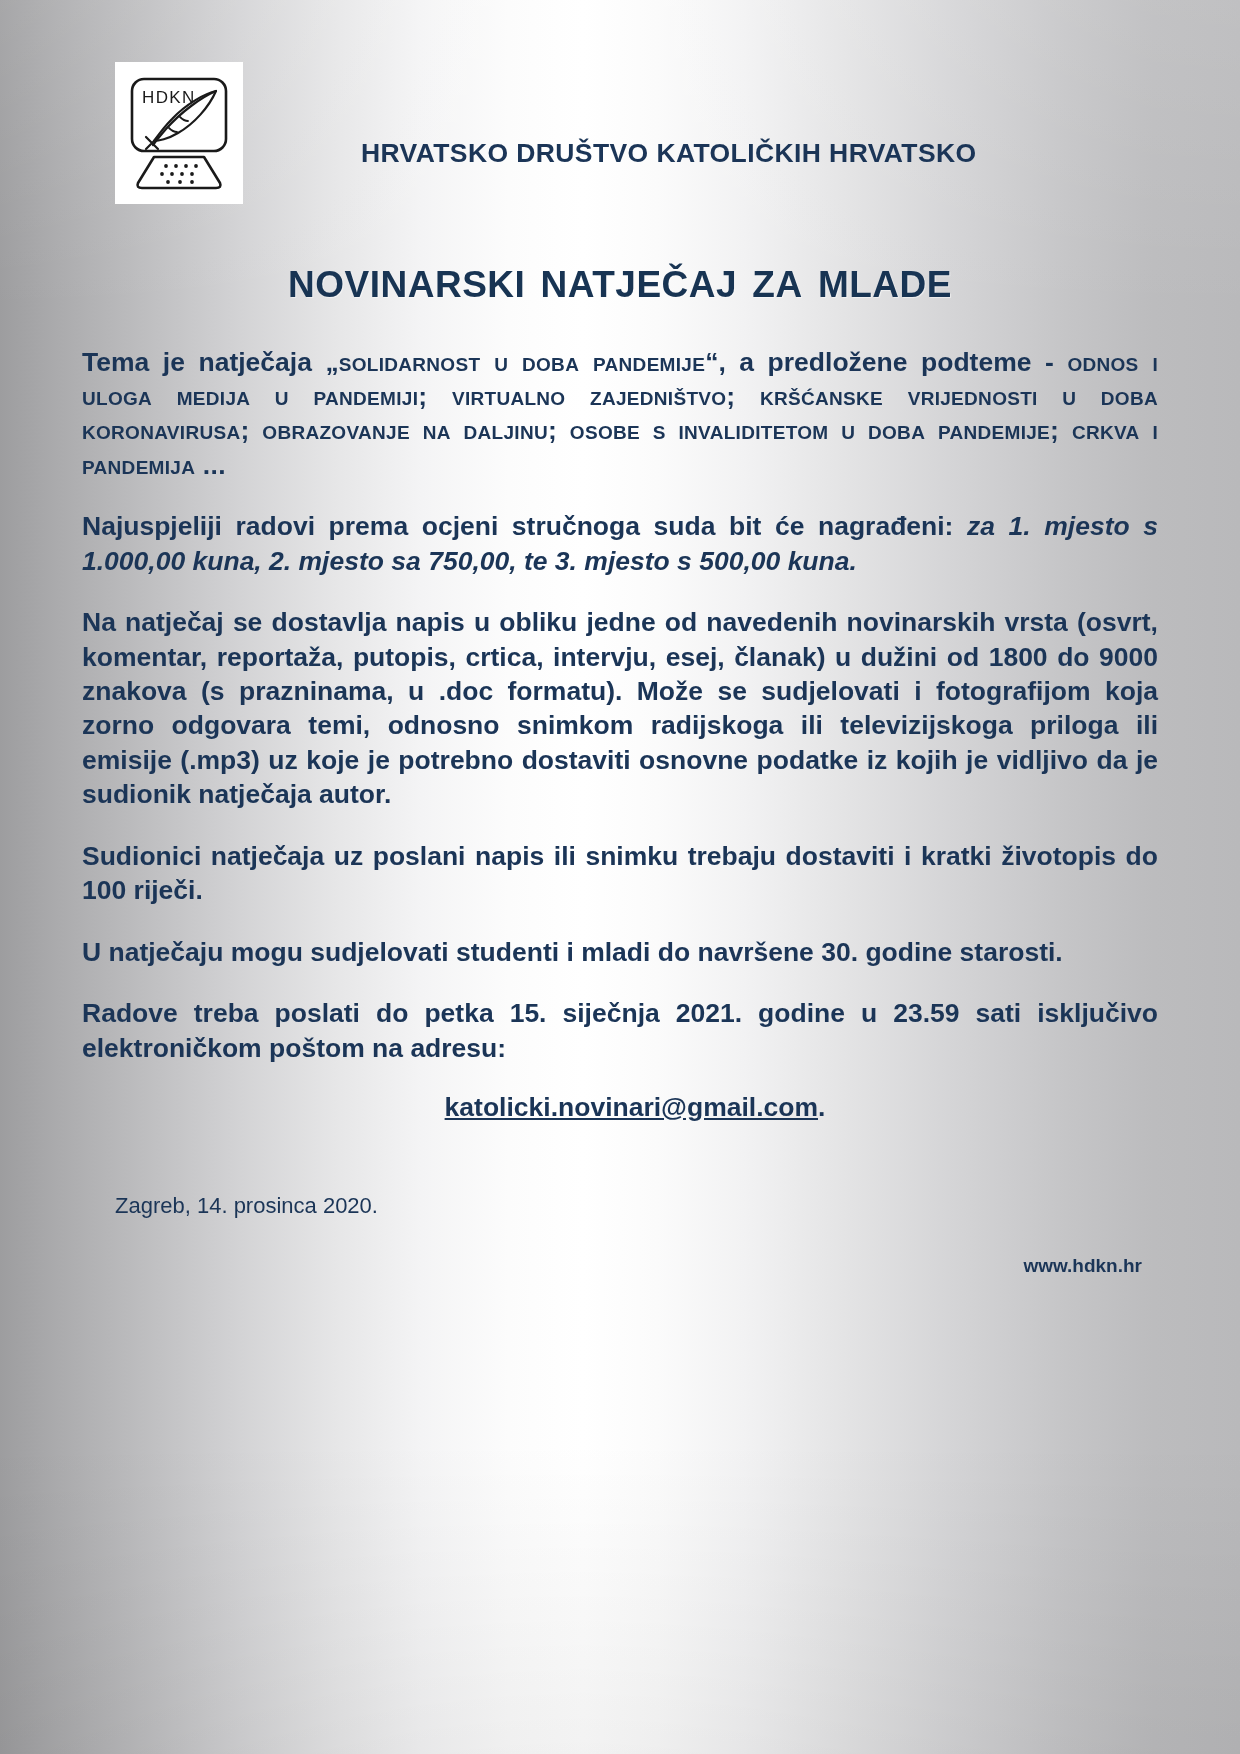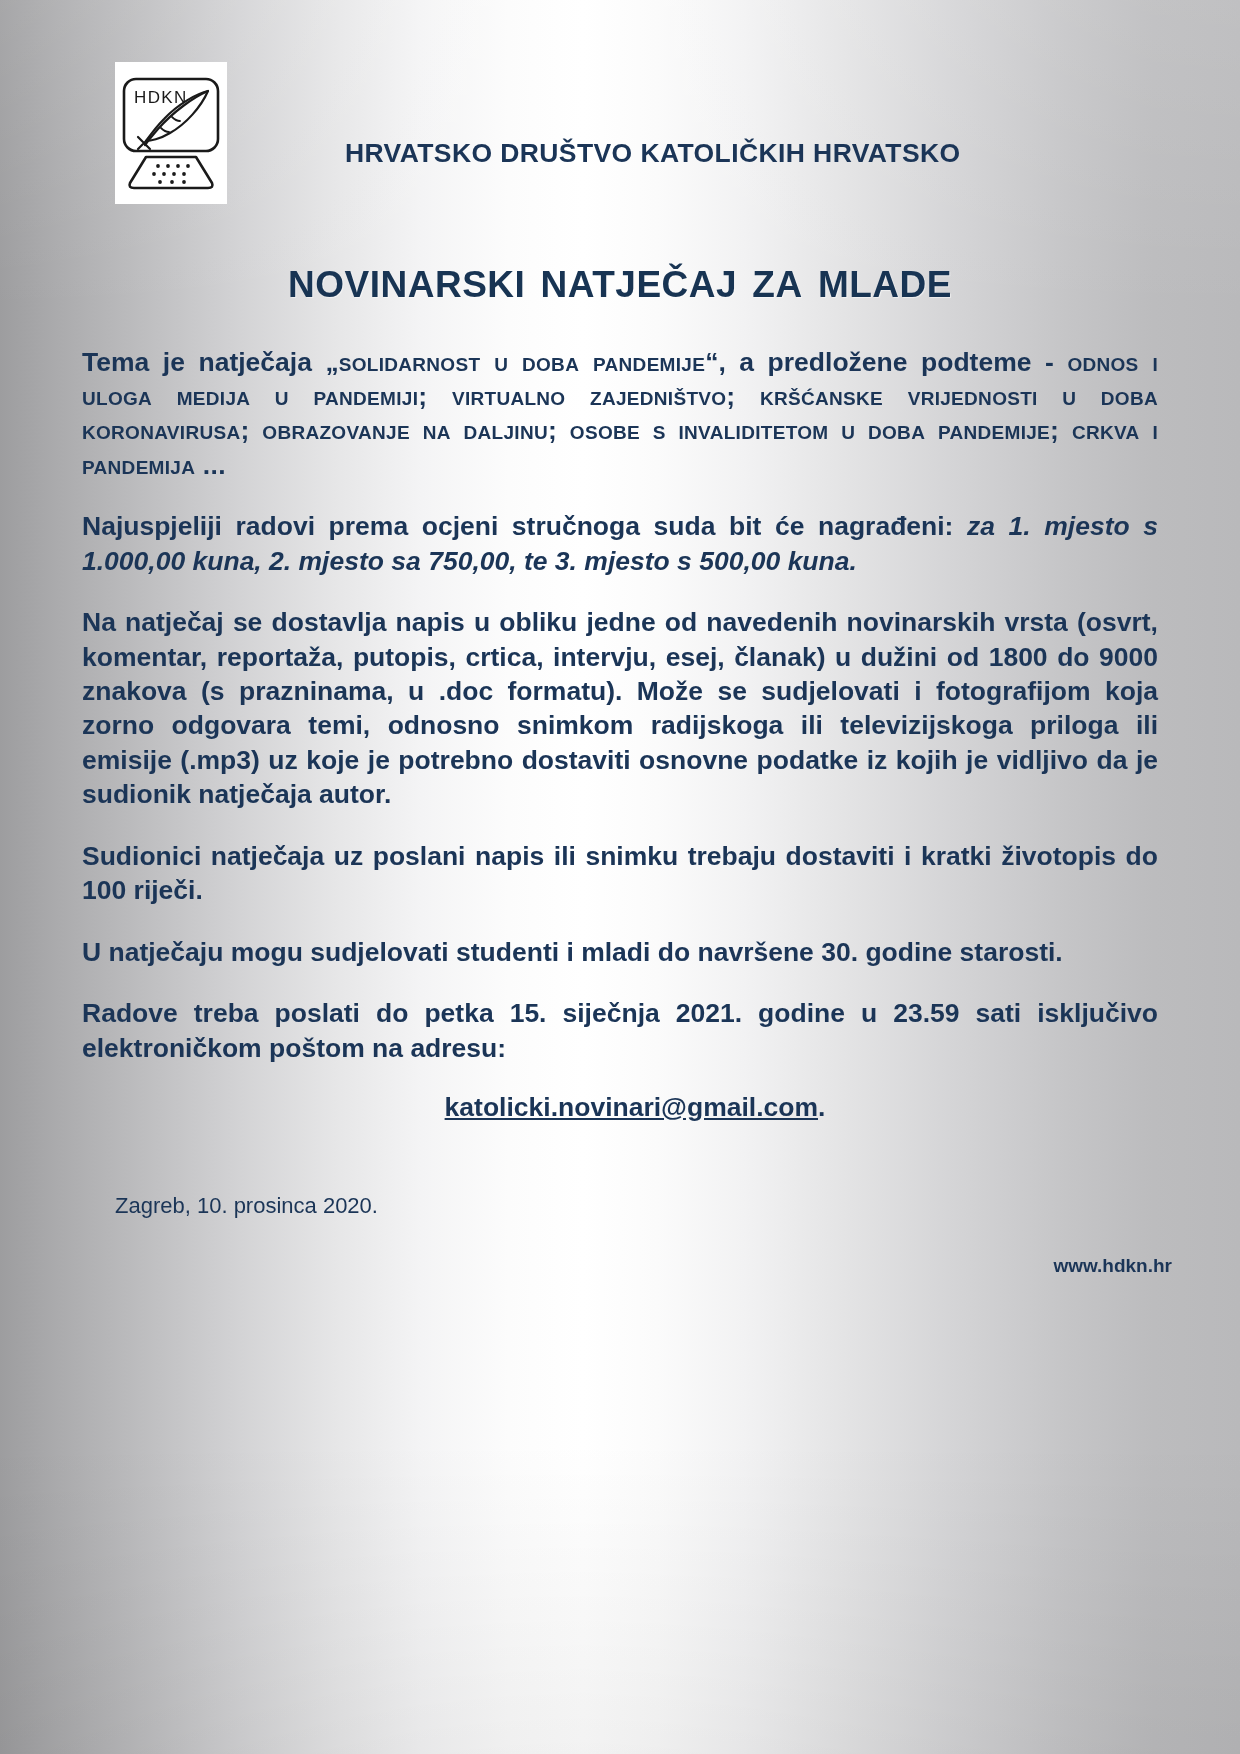--- a/index.html
+++ b/index.html
@@ -58,21 +58,21 @@
     height: 100%;
   }
 
   
   .header {
     display: flex;
     align-items: flex-start;
     padding: 62px 0 0 115px;
   }
   .logo-box {
-    width: 112px;
+    width: 128px;
     height: 142px;
     background: #ffffff;
     flex: 0 0 auto;
     display: flex;
     align-items: center;
     justify-content: center;
   }
   .logo-box svg { display: block; }
 
   .org-name {
@@ -142,21 +142,21 @@
   
   .footer-place {
     margin: 70px 0 0 0;
     padding-left: 115px;
     font-size: 22px;
     font-weight: normal;
     color: #1b3557;
   }
   .footer-web {
     margin: 36px 0 0 14px;
-    padding-right: 68px;
+    padding-right: 98px;
     text-align: right;
     font-size: 19px;
     font-weight: bold;
     color: #1b3557;
   }
 </style>
 </head>
 <body>
 
 <div class="poster">
@@ -219,18 +219,18 @@
         <span>U natječaju mogu sudjelovati studenti i mladi do navršene 30. godine starosti.</span>
       </p>
 
       <p class="para">
         <span>Radove treba poslati do petka 15. siječnja 2021. godine u 23.59 sati isključivo elektroničkom poštom na adresu:</span>
       </p>
 
       <p class="email-line"><span class="email-link">katolicki.novinari@gmail.com</span><span>.</span></p>
     </div>
 
-    <div class="footer-place">Zagreb, 10. prosinca 2020.</div>
+    <div class="footer-place">Zagreb, 14. prosinca 2020.</div>
 
     <div class="footer-web">www.hdkn.hr</div>
 
   </div>
 </div>
 
 </body></html>

